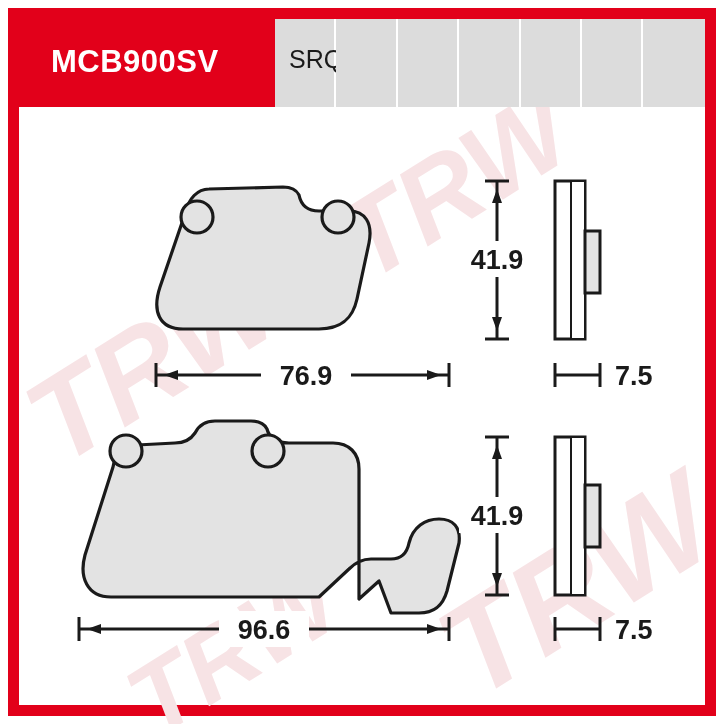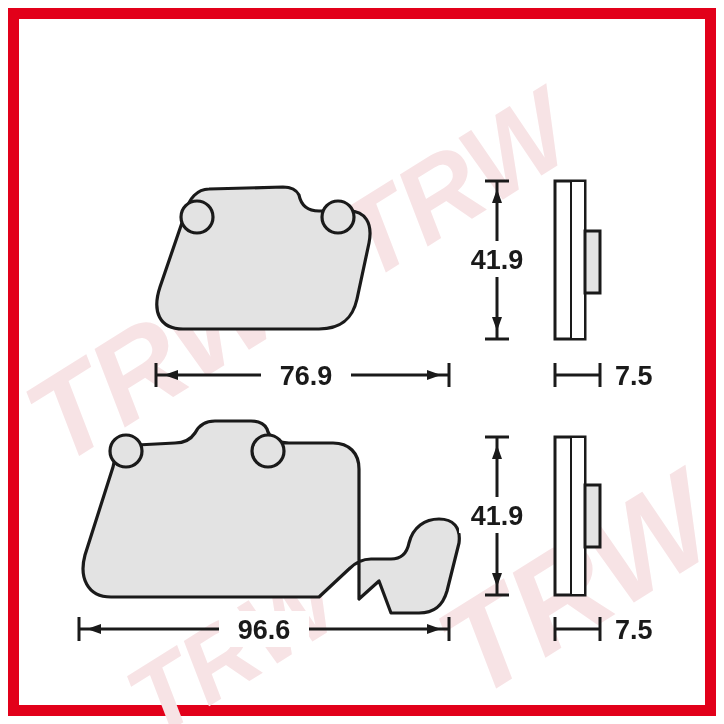--- a/index.html
+++ b/index.html
@@ -112,20 +112,34 @@
 
 <div class="page">
 
   <div class="red-frame"></div>
 
   <div class="wm wm1">TRW</div>
   <div class="wm wm2">TRW</div>
   <div class="wm wm3">TRW</div>
   <div class="wm wm4">TRW</div>
 
+  <div class="header">
+    <div class="header-code">MCB900SV</div>
+    <div class="squares">
+      <div class="sq">
+        <span class="sq-label">SRQ</span>
+      </div>
+      <div class="sq"></div>
+      <div class="sq"></div>
+      <div class="sq"></div>
+      <div class="sq"></div>
+      <div class="sq"></div>
+      <div class="sq"></div>
+    </div>
+  </div>
 
   <div class="canvas">
     <svg class="draw" width="686" height="598" viewBox="0 0 686 598" xmlns="http://www.w3.org/2000/svg">
 
       <g>
         <path d="M 190 82
                  C 178 82 170 92 167 104
                  L 141 180
                  C 133 204 140 222 164 222
                  L 300 222

